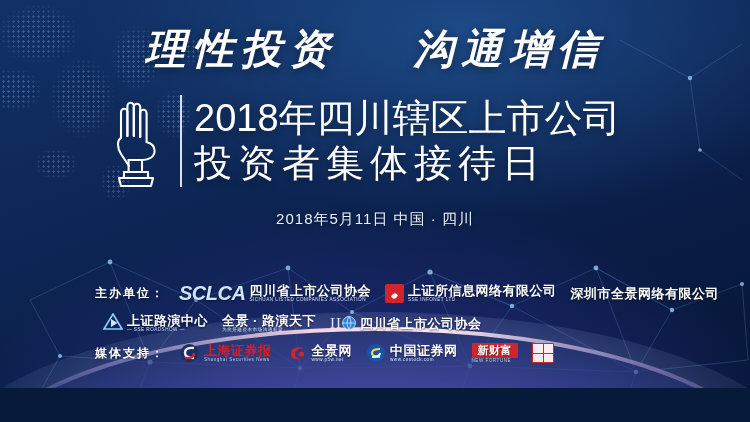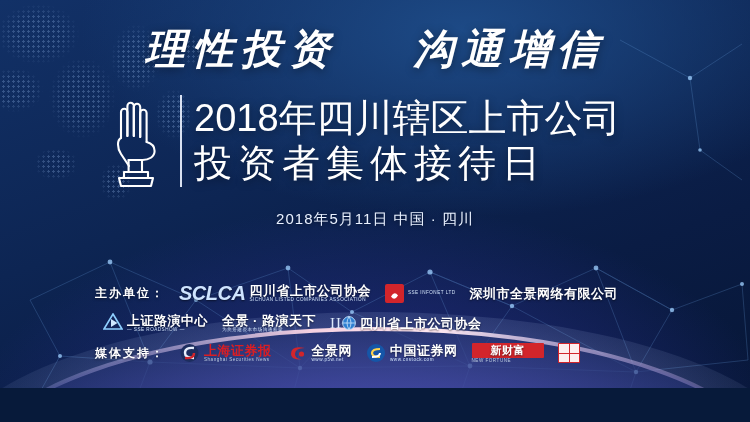--- a/index.html
+++ b/index.html
@@ -94,21 +94,21 @@
     width:19px;height:19px;border-radius:2px;background:#d2252b;
     display:flex;align-items:center;justify-content:center;flex:0 0 auto;
   }
   .redseal{
     width:22px;height:20px;background:#d2252b;border-radius:1px;flex:0 0 auto;
     display:grid;grid-template-columns:1fr 1fr;grid-template-rows:1fr 1fr;gap:1px;padding:1px;
     box-sizing:border-box;
   }
   .redseal i{background:#fff;opacity:.92;}
   .xcaifu{
-    background:#d2252b;color:#fff;font-size:11px;font-weight:700;padding:1px 19px;border-radius:1px;
+    background:#d2252b;color:#fff;font-size:11px;font-weight:700;padding:1px 6px;border-radius:1px;
   }
 </style>
 </head>
 <body>
 
 <div id="poster">
 
   <div class="dotmap"></div>
 
   <svg class="net" viewBox="0 0 750 422" preserveAspectRatio="none">
@@ -219,20 +219,21 @@
           </span>
         </div>
 
         <div class="logo">
           <span class="ssebox">
             <svg width="13" height="13" viewBox="0 0 13 13">
                 <path d="M3 9.5 q3.5 -6 7 -1 q-3.5 6 -7 1 Z" fill="#fff"></path>
               </svg>
           </span>
           <span class="lg-stack">
+            <span class="lg-cn">上证所信息网络有限公司</span>
             <span class="lg-sub">SSE INFONET LTD</span>
           </span>
         </div>
 
         <div class="logo">
           <span class="lg-cn">深圳市全景网络有限公司</span>
         </div>
       </div>
     </div>
 

